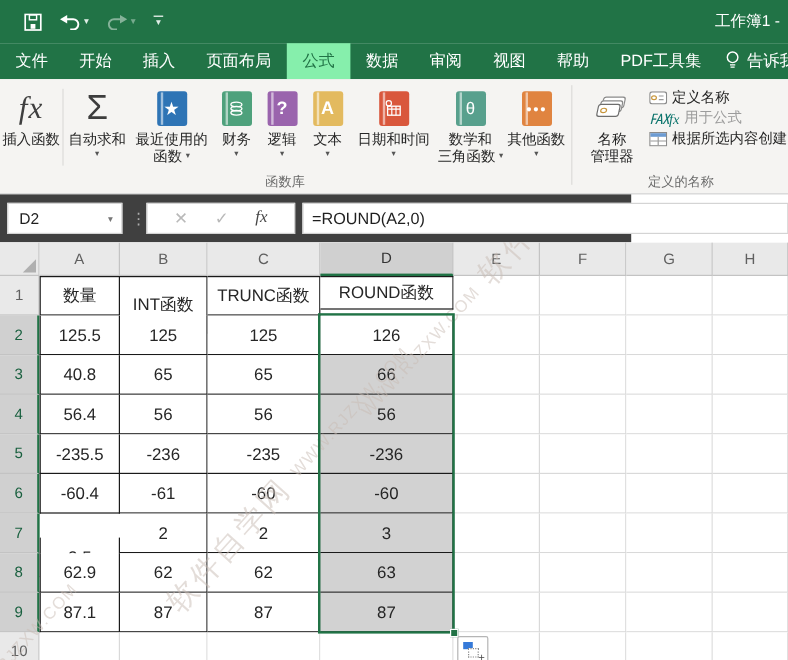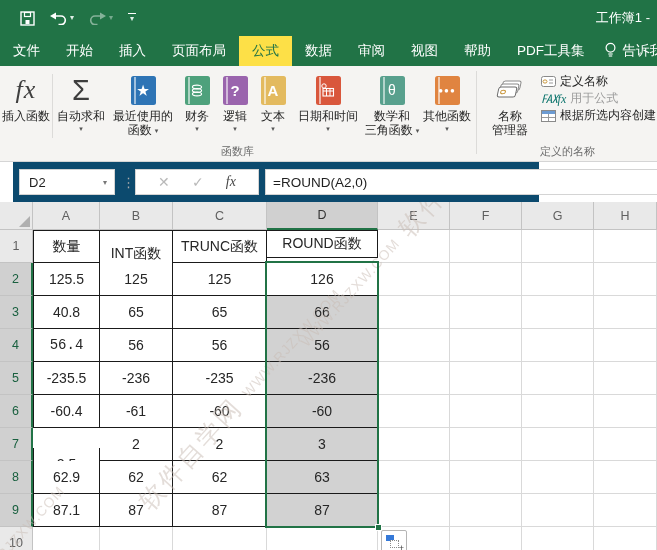--- a/index.html
+++ b/index.html
@@ -10,21 +10,21 @@
   .qat { display:flex; align-items:center; gap:15px; margin-left:20px; }
   .qat-btn { display:flex; align-items:center; gap:3px; }
   .mini-arrow { font-size:8px; color:#dfeee6; line-height:1; }
   .qat-custom { display:flex; flex-direction:column; align-items:center; }
   .qat-custom .bar { width:8px; height:1.5px; background:#fff; margin-bottom:1px; }
   .win-title { position:absolute; right:7px; top:0; height:36px; display:flex; align-items:center; color:#fff; font-size:13px; }
 
   
   .tabbar { position:absolute; top:36px; left:0; width:657px; height:30px; background:#217346; display:flex; color:#fff; font-size:13.5px; }
   .tab { padding:0 13px; display:flex; align-items:center; white-space:nowrap; }
-  .tab.active { background:#fde047; color:#217346; }
+  .tab.active { background:#86efac; color:#217346; }
   .tellme { margin-left:auto; display:flex; align-items:center; gap:6px; white-space:nowrap; overflow:hidden; padding-left:6px; }
 
   
   .ribbon { position:absolute; top:66px; left:0; width:657px; height:96px; background:#f5f4f2; border-bottom:1px solid #d5d5d5; display:flex; overflow:hidden; }
   .rgroup { position:relative; display:flex; align-items:flex-start; height:100%; padding:3px 1px 16px 1px; }
   .glabel { position:absolute; bottom:2px; left:0; right:0; text-align:center; font-size:11px; color:#6a6a6a; white-space:nowrap; }
   .vsep { width:1px; background:#dcdbd9; margin:5px 1px 7px 1px; align-self:stretch; }
   .big-btn { display:flex; flex-direction:column; align-items:center; font-size:12px; color:#262626; padding-top:2px; }
   .bicon { height:38px; display:flex; align-items:center; justify-content:center; }
   .blabel { line-height:14px; text-align:center; white-space:nowrap; }
@@ -33,21 +33,21 @@
   .fx-big { font-family:"Liberation Serif",serif; font-style:italic; font-size:26px; color:#3f3f3f; letter-spacing:1px; }
   .sigma { font-size:29px; color:#3d3d3d; line-height:1; }
   .book { width:25px; height:29px; border-radius:2.5px; position:relative; display:flex; align-items:center; justify-content:center; color:#fff; font-weight:bold; }
   .book::before { content:""; position:absolute; left:3.5px; top:1px; bottom:1px; width:1.5px; background:rgba(255,255,255,.55); }
   .nm-col { display:flex; flex-direction:column; font-size:12px; padding-top:4px; color:#262626; }
   .small-btn { display:flex; align-items:center; gap:4px; height:17px; white-space:nowrap; }
   .small-btn.disabled { color:#9c9c9c; }
   .fx-small { font-family:"Liberation Serif",serif; font-style:italic; font-size:12px; color:#0f766e; }
 
   
-  .formulabar { position:absolute; top:162px; left:13px; width:526px; height:40px; background:#0c4a6e; }
+  .formulabar { position:absolute; top:162px; left:0; width:526px; height:40px; background:#404040; }
   .namebox { position:absolute; left:6px; top:7px; width:96px; height:26px; border:1px solid #d4d4d4; background:#fff; display:flex; align-items:center; font-size:13px; color:#1f1f1f; padding-left:9px; }
   .namebox .arr { margin-left:auto; padding-right:7px; color:#777; font-size:8px; }
   .fdots { position:absolute; left:109px; top:13px; color:#adadad; font-size:13px; }
   .fbtns { position:absolute; left:122px; top:7px; width:124px; height:26px; border:1px solid #d4d4d4; background:#fff; display:flex; align-items:center; justify-content:space-evenly; }
   .fb-x, .fb-check { color:#b9b9b9; font-size:14px; }
   .fb-fx { font-family:"Liberation Serif",serif; font-style:italic; font-size:14px; color:#474747; }
   .fxbox { position:absolute; left:252px; top:7px; width:405px; height:26px; border:1px solid #d4d4d4; background:#fff; display:flex; align-items:center; font-size:13.5px; color:#1f1f1f; padding-left:7px; }
 
   
   .sheet { position:absolute; top:202px; left:0; width:657px; height:348px; overflow:hidden; background:#fff; }
@@ -339,21 +339,21 @@
     <div class="cell" style="left: 522px; top: 61px; width: 72px; height: 33px;"></div>
     <div class="cell" style="left: 594px; top: 61px; width: 63px; height: 33px;"></div>
     <div class="cell tcell tl" style="left: 33px; top: 94px; width: 67px; height: 33px;">40.8</div>
     <div class="cell tcell" style="left: 100px; top: 94px; width: 73px; height: 33px;">65</div>
     <div class="cell tcell" style="left: 173px; top: 94px; width: 94px; height: 33px;">65</div>
     <div class="cell tcell selfill" style="left: 267px; top: 94px; width: 111px; height: 33px;">66</div>
     <div class="cell" style="left: 378px; top: 94px; width: 72px; height: 33px;"></div>
     <div class="cell" style="left: 450px; top: 94px; width: 72px; height: 33px;"></div>
     <div class="cell" style="left: 522px; top: 94px; width: 72px; height: 33px;"></div>
     <div class="cell" style="left: 594px; top: 94px; width: 63px; height: 33px;"></div>
-    <div class="cell tcell tl" style="left: 33px; top: 127px; width: 67px; height: 33px; font-family: Liberation Mono, monospace;">56.4</div>
+    <div class="cell tcell tl" style="left: 33px; top: 127px; width: 67px; height: 33px;">56.4</div>
     <div class="cell tcell" style="left: 100px; top: 127px; width: 73px; height: 33px;">56</div>
     <div class="cell tcell" style="left: 173px; top: 127px; width: 94px; height: 33px;">56</div>
     <div class="cell tcell selfill" style="left: 267px; top: 127px; width: 111px; height: 33px;">56</div>
     <div class="cell" style="left: 378px; top: 127px; width: 72px; height: 33px;"></div>
     <div class="cell" style="left: 450px; top: 127px; width: 72px; height: 33px;"></div>
     <div class="cell" style="left: 522px; top: 127px; width: 72px; height: 33px;"></div>
     <div class="cell" style="left: 594px; top: 127px; width: 63px; height: 33px;"></div>
     <div class="cell tcell tl" style="left: 33px; top: 160px; width: 67px; height: 33px;">-235.5</div>
     <div class="cell tcell" style="left: 100px; top: 160px; width: 73px; height: 33px;">-236</div>
     <div class="cell tcell" style="left: 173px; top: 160px; width: 94px; height: 33px;">-235</div>

